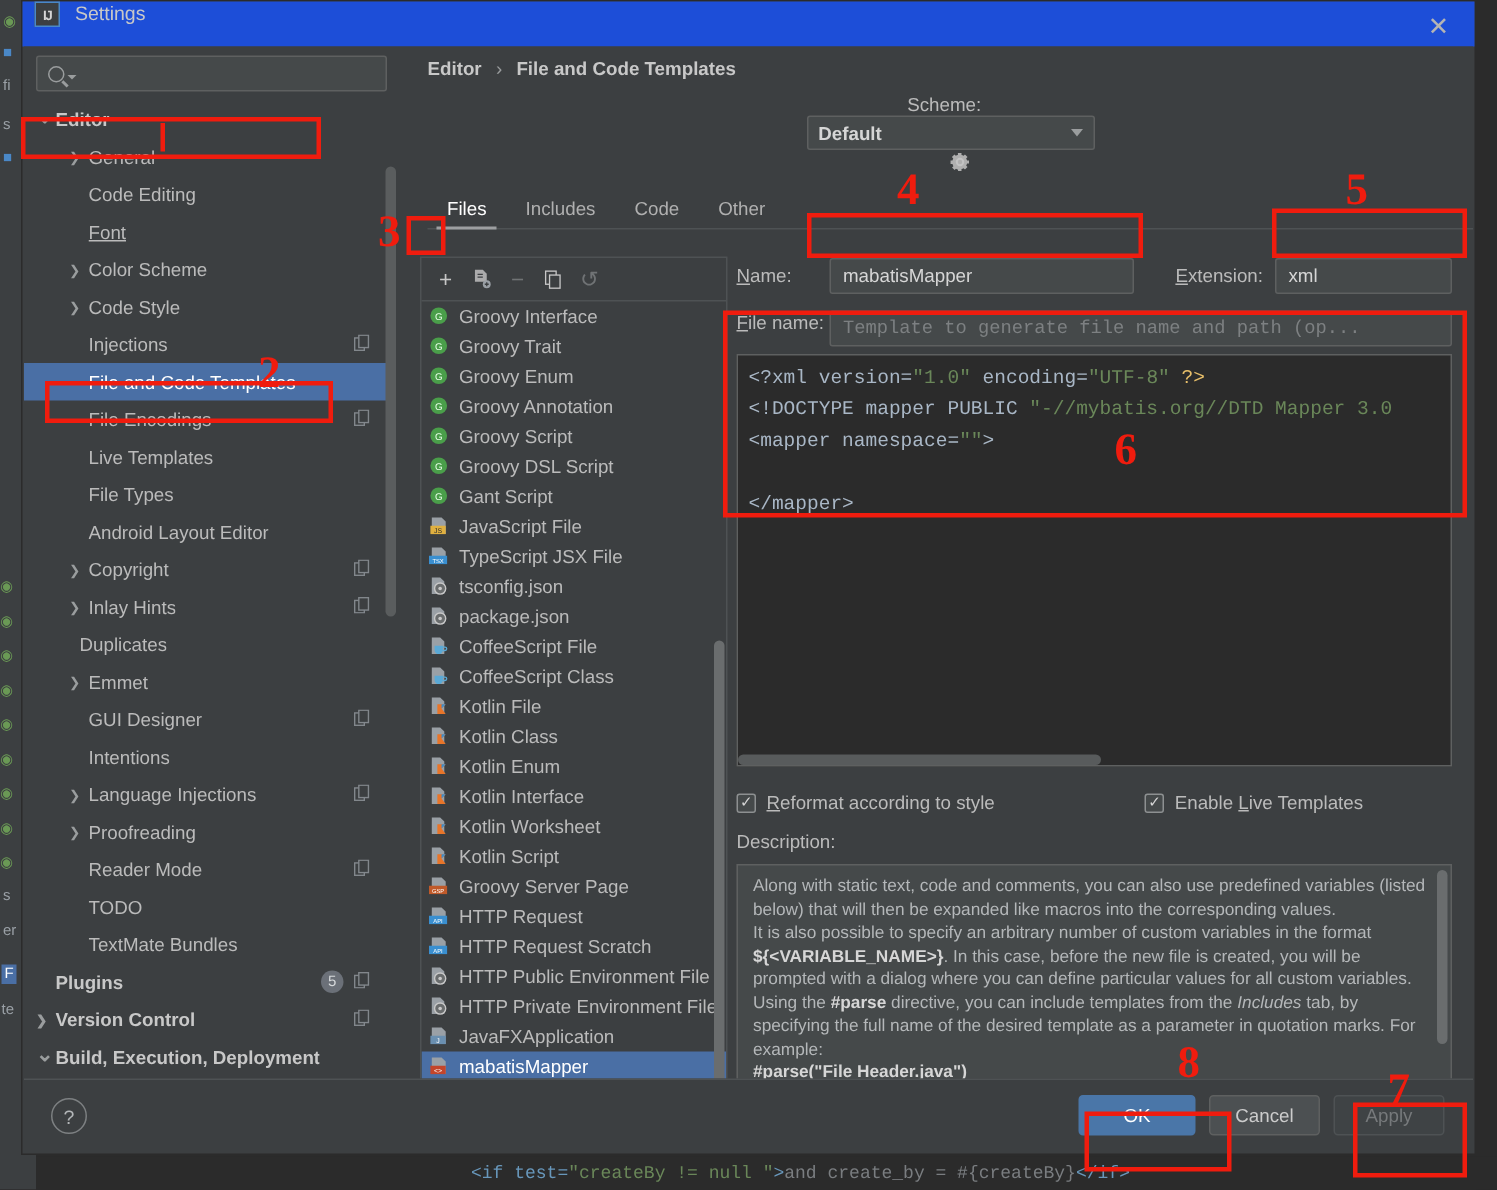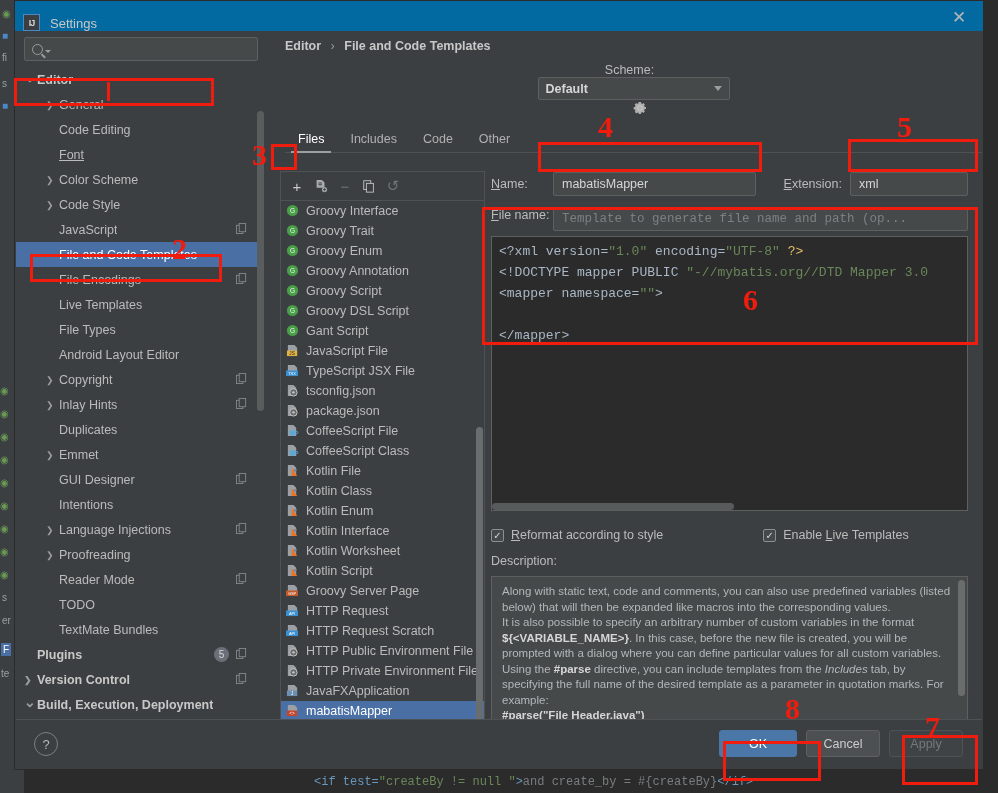--- a/index.html
+++ b/index.html
@@ -14,21 +14,21 @@
   .ide-right-strip{position:absolute;right:0;top:0;width:14px;height:793px;background:#2b2b2b;}
   .ide-bottom-code{position:absolute;left:24px;bottom:0;right:0;height:22px;background:#2b2b2b;
       color:#7a7d80;font-family:"Liberation Mono",monospace;font-size:12px;
       white-space:nowrap;overflow:hidden;padding-left:290px;box-sizing:border-box;line-height:22px;}
   .ide-bottom-code .kw{color:#6a8759;}
   .ide-bottom-code .tag{color:#6897bb;text-align:right;}
 
   
   .dialog{position:absolute;left:14px;top:0;width:970px;height:770px;
       background:#3c3f41;border:1px solid #2b2b2b;box-sizing:border-box;}
-  .titlebar{height:30px;display:flex;align-items:flex-end;padding-left:8px;background:#0369a1;}
+  .titlebar{height:30px;display:flex;align-items:flex-start;padding-left:8px;background:#1d4ed8;}
   .ij-logo{width:17px;height:17px;border:1.5px solid #4a88c7;background:#3c3f41;
       display:flex;align-items:center;justify-content:center;color:#d6d6d6;
       font-size:9px;font-weight:bold;letter-spacing:-1px;box-sizing:border-box;}
   .title-text{margin-left:10px;font-size:13px;color:#c8c8c8;}
   .close-btn{position:absolute;right:6px;top:4px;width:36px;height:24px;display:flex;
       align-items:center;justify-content:center;color:#b4b4b4;font-size:17px;cursor:pointer;}
 
   
   .sidebar{position:absolute;left:1px;top:30px;width:250px;height:710px;background:#3c3f41;}
   .search-wrap{padding:6px 8px 4px 8px;}
@@ -206,21 +206,21 @@
           <div class="tnode" style="padding-left: 30px;">
             <span class="arrow">❯</span>
             <span class="tlabel">Color Scheme</span>
           </div>
           <div class="tnode" style="padding-left: 30px;">
             <span class="arrow">❯</span>
             <span class="tlabel">Code Style</span>
           </div>
           <div class="tnode" style="padding-left: 30px;">
             <span class="arrow none">❯</span>
-            <span class="tlabel">JavaScript</span>
+            <span class="tlabel">Injections</span>
             <span class="copy-icon"><svg viewBox="0 0 12 12" width="11" height="11">
                 <rect x="0.5" y="2.5" width="7" height="9" fill="none" stroke="#9aa0a6"></rect>
                 <rect x="3.5" y="0.5" width="7" height="9" fill="#3c3f41" stroke="#9aa0a6"></rect>
               </svg></span>
           </div>
           <div class="tnode sel" style="padding-left: 30px;">
             <span class="arrow none">❯</span>
             <span class="tlabel">File and Code Templates</span>
           </div>
           <div class="tnode" style="padding-left: 30px;">
@@ -252,21 +252,21 @@
               </svg></span>
           </div>
           <div class="tnode" style="padding-left: 30px;">
             <span class="arrow">❯</span>
             <span class="tlabel">Inlay Hints</span>
             <span class="copy-icon"><svg viewBox="0 0 12 12" width="11" height="11">
                 <rect x="0.5" y="2.5" width="7" height="9" fill="none" stroke="#9aa0a6"></rect>
                 <rect x="3.5" y="0.5" width="7" height="9" fill="#3c3f41" stroke="#9aa0a6"></rect>
               </svg></span>
           </div>
-          <div class="tnode" style="padding-left: 30px;">
+          <div class="tnode" style="padding-left: 24px;">
             <span class="arrow none">❯</span>
             <span class="tlabel">Duplicates</span>
           </div>
           <div class="tnode" style="padding-left: 30px;">
             <span class="arrow">❯</span>
             <span class="tlabel">Emmet</span>
           </div>
           <div class="tnode" style="padding-left: 30px;">
             <span class="arrow none">❯</span>
             <span class="tlabel">GUI Designer</span>

